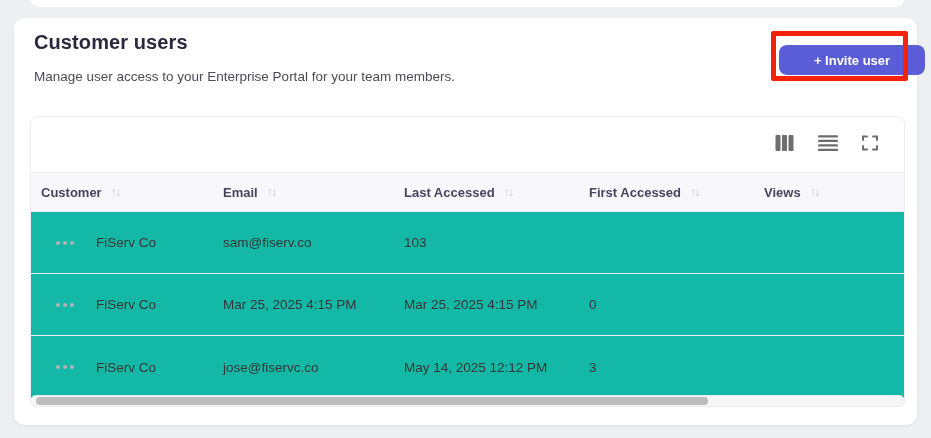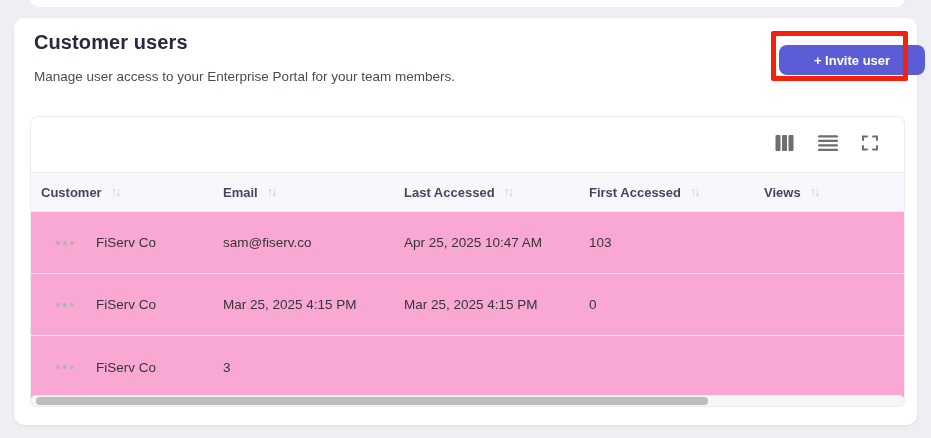--- a/index.html
+++ b/index.html
@@ -67,21 +67,21 @@
   .header-cell{
     display:flex; align-items:center; gap:9px; cursor:pointer; height:100%;
   }
   .header-cell:first-child{padding-left:10px;}
   .sort-icon{
     color:var(--sort-gray); font-size:12.5px; font-weight:400;
     letter-spacing:-2px; user-select:none; padding-right:2px;
   }
   .table-row{
     height:62px; font-size:13.5px; color:var(--cell-text);
-    border-bottom:1px solid var(--border); background:#f9a8d4;
+    border-bottom:1px solid var(--border); background:#14b8a6;
   }
   .table-row:last-child{border-bottom:none;}
   .cell-customer{display:flex; align-items:center; padding-left:25px;}
   .cell-customer > span{margin-left:22px;}
   .dots-btn{
     background:none; border:none; cursor:pointer; padding:2px 0;
     display:flex; gap:3px; align-items:center;
   }
   .dots-btn i{width:4px; height:4px; border-radius:50%; background:#b3b3b3; display:block;}
   .scrollbar-track{
@@ -169,21 +169,20 @@
     <div class="grid-row table-row">
       <div class="cell-customer">
         <button class="dots-btn">
             <i></i>
             <i></i>
             <i></i>
           </button>
         <span>FiServ Co</span>
       </div>
       <div>sam@fiserv.co</div>
-      <div>Apr 25, 2025 10:47 AM</div>
       <div>103</div>
     </div>
 
     <div class="grid-row table-row">
       <div class="cell-customer">
         <button class="dots-btn">
             <i></i>
             <i></i>
             <i></i>
           </button>
@@ -196,20 +195,22 @@
 
     <div class="grid-row table-row">
       <div class="cell-customer">
         <button class="dots-btn">
             <i></i>
             <i></i>
             <i></i>
           </button>
         <span>FiServ Co</span>
       </div>
+      <div>jose@fiservc.co</div>
+      <div>May 14, 2025 12:12 PM</div>
       <div>3</div>
     </div>
 
   </div>
 
   <div class="scrollbar-track">
     <div class="scrollbar-thumb"></div>
   </div>
 </div>
 

